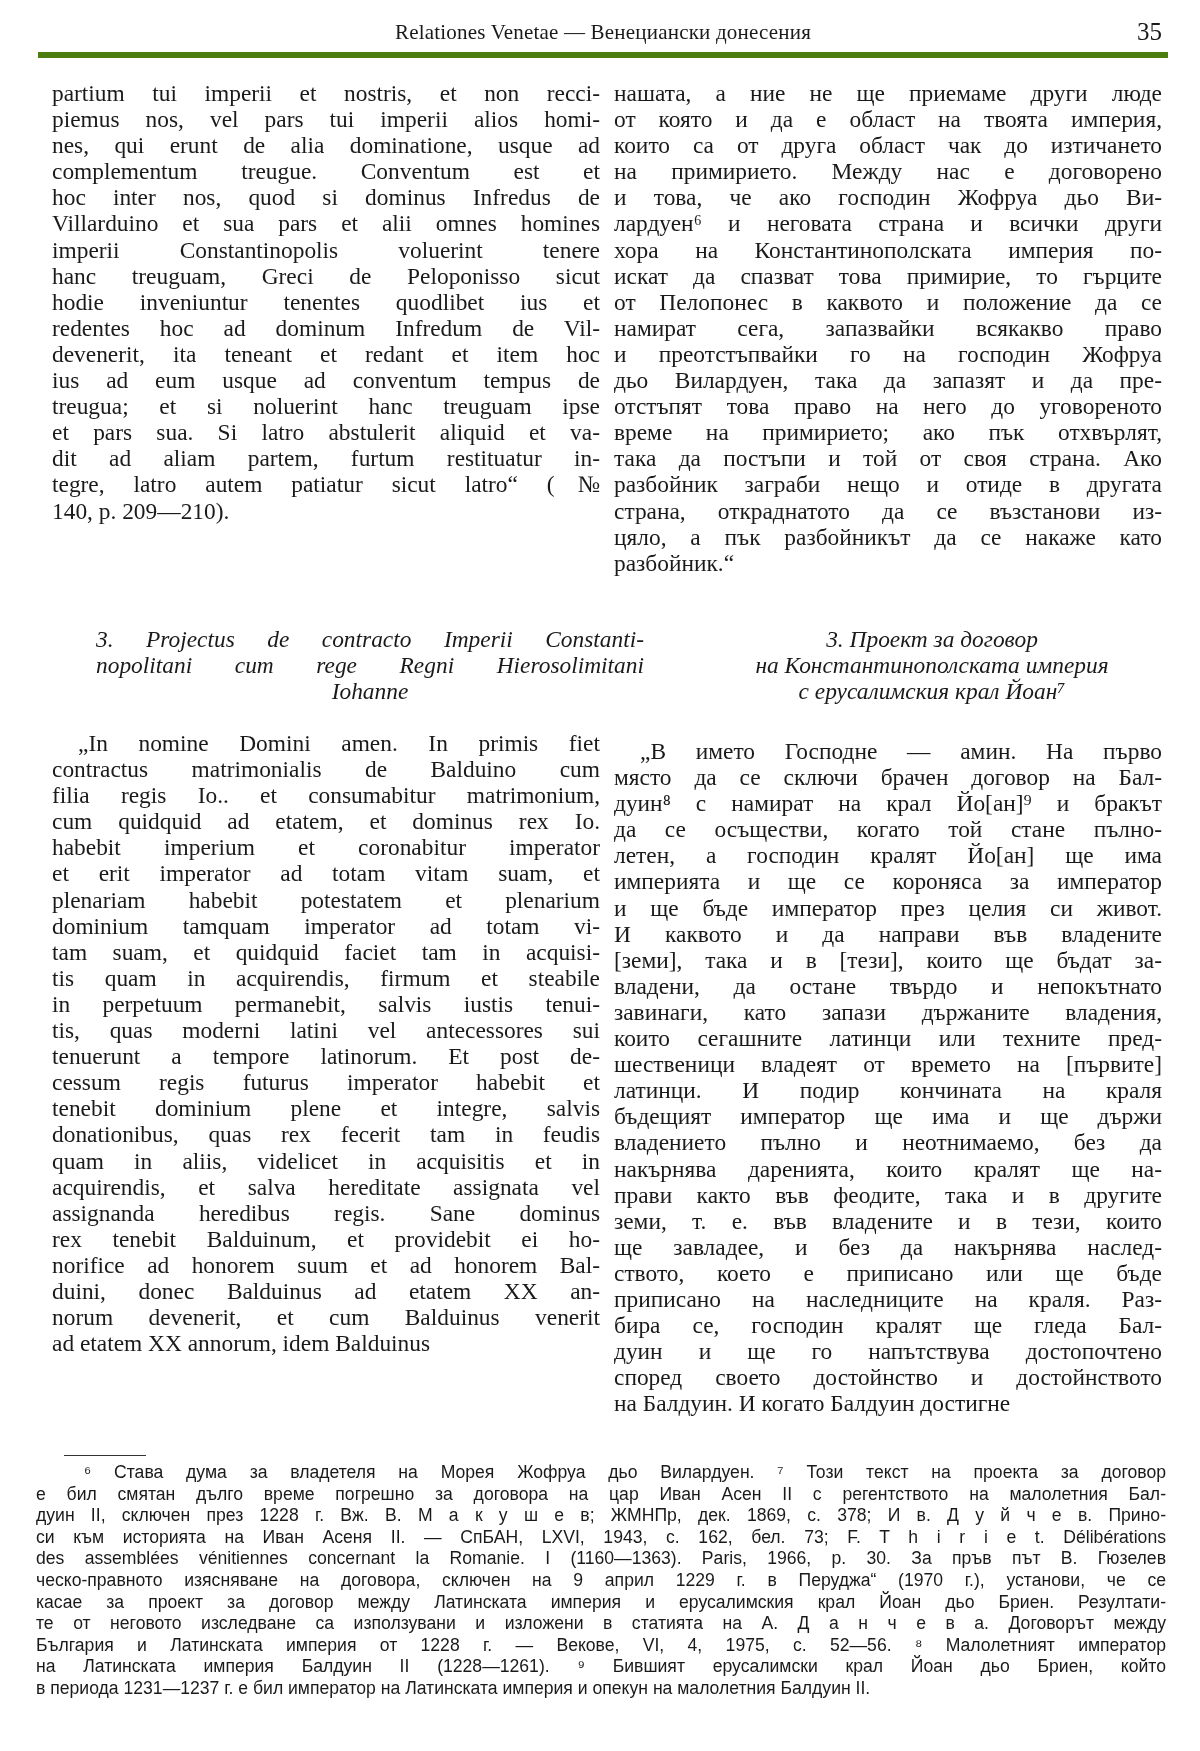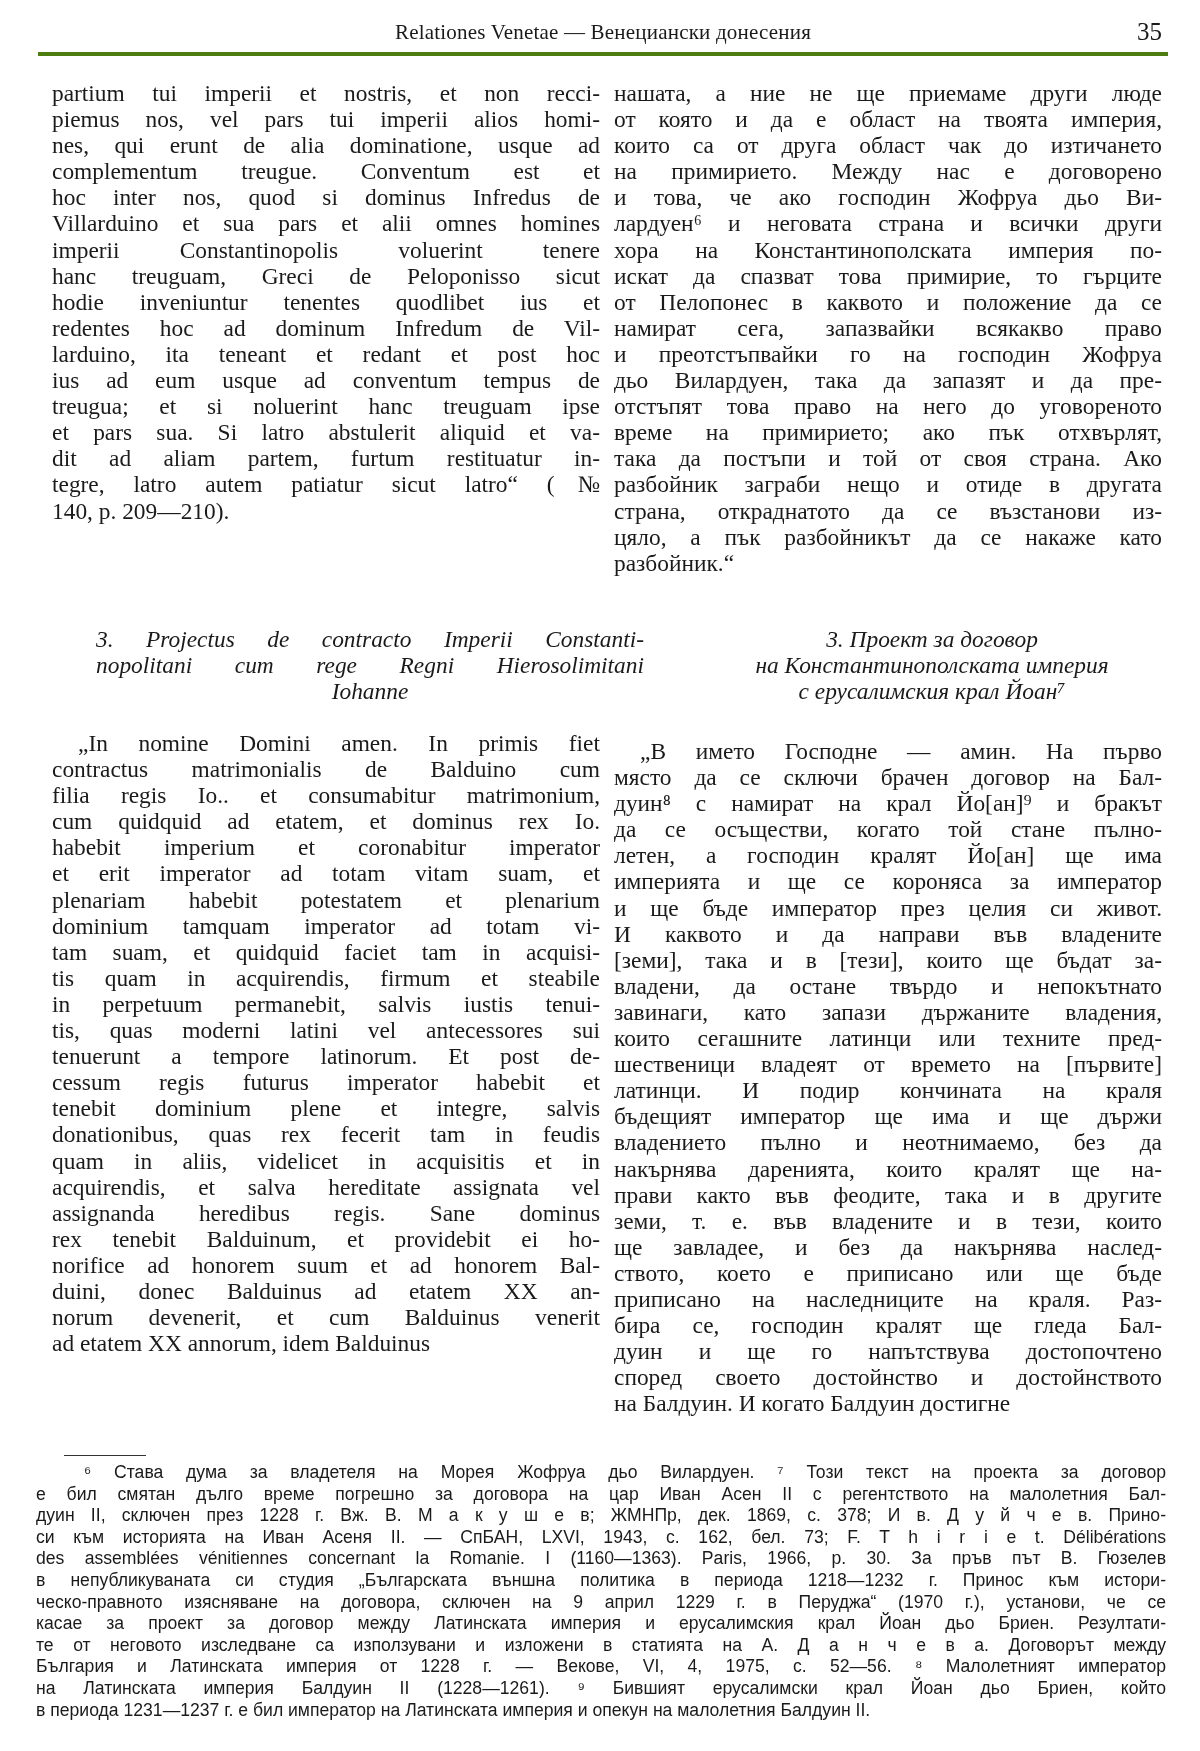--- a/index.html
+++ b/index.html
@@ -2,21 +2,21 @@
 <html><head>
 <meta charset="utf-8">
 <style>
   html, body { margin: 0; padding: 0; background: #ffffff; }
   body {
     width: 1200px; height: 1751px; position: relative; overflow: hidden;
     font-family: "Liberation Serif", "DejaVu Serif", serif; color: #1a1a1a;
   }
   .header {
     position: absolute; left: 38px; top: 16px; width: 1130px; height: 36px;
-    border-bottom: 4px solid #4d7c0f;
+    border-bottom: 6px solid #4d7c0f;
   }
   .header .title {
     position: absolute; left: 0; right: 0; top: 4px; text-align: center;
     font-size: 21px; letter-spacing: 0.2px;
   }
   .header .pagenum {
     position: absolute; right: 6px; top: 2px; font-size: 25px;
   }
   .col {
     position: absolute; font-size: 23.4px; line-height: 26.1px; text-align: justify;
@@ -53,21 +53,21 @@
     <span class="line">partium tui imperii et nostris, et non recci-</span>
     <span class="line">piemus nos, vel pars tui imperii alios homi-</span>
     <span class="line">nes, qui erunt de alia dominatione, usque ad</span>
     <span class="line">complementum treugue. Conventum est et</span>
     <span class="line">hoc inter nos, quod si dominus Infredus de</span>
     <span class="line">Villarduino et sua pars et alii omnes homines</span>
     <span class="line">imperii Constantinopolis voluerint tenere</span>
     <span class="line">hanc treuguam, Greci de Peloponisso sicut</span>
     <span class="line">hodie inveniuntur tenentes quodlibet ius et</span>
     <span class="line">redentes hoc ad dominum Infredum de Vil-</span>
-    <span class="line">larduino, ita teneant et redant et post hoc</span>
+    <span class="line">devenerit, ita teneant et redant et item hoc</span>
     <span class="line">ius ad eum usque ad conventum tempus de</span>
     <span class="line">treugua; et si noluerint hanc treuguam ipse</span>
     <span class="line">et pars sua. Si latro abstulerit aliquid et va-</span>
     <span class="line">dit ad aliam partem, furtum restituatur in-</span>
     <span class="line">tegre, latro autem patiatur sicut latro“ (№</span>
     <span class="line last">140, p. 209—210).</span>
   </div>
 <div class="col right" style="top:80px;">
     <span class="line">нашата, а ние не ще приемаме други люде</span>
     <span class="line">от която и да е област на твоята империя,</span>
@@ -156,20 +156,19 @@
     <span class="line last">на Балдуин. И когато Балдуин достигне</span>
   </div>
 
 <div class="fn-rule"></div>
 <div class="footnotes">
     <span class="line" style="text-indent: 48px;">⁶ Става дума за владетеля на Морея Жофруа дьо Вилардуен.   ⁷ Този текст на проекта за договор</span>
     <span class="line">е бил смятан дълго време погрешно за договора на цар Иван Асен II с регентството на малолетния Бал-</span>
     <span class="line">дуин II, сключен през 1228 г. Вж. В. М а к у ш е в; ЖМНПр, дек. 1869, с. 378; И в. Д у й ч е в. Прино-</span>
     <span class="line">си към историята на Иван Асеня II. — СпБАН, LXVI, 1943, с. 162, бел. 73; F. T h i r i e t. Délibérations</span>
     <span class="line">des assemblées vénitiennes concernant la Romanie. I (1160—1363). Paris, 1966, p. 30. За пръв път В. Гюзелев</span>
-    <span class="line">в непубликуваната си студия „Българската външна политика в периода 1218—1232 г. Принос към истори-</span>
     <span class="line">ческо-правното изясняване на договора, сключен на 9 април 1229 г. в Перуджа“ (1970 г.), установи, че се</span>
     <span class="line">касае за проект за договор между Латинската империя и ерусалимския крал Йоан дьо Бриен. Резултати-</span>
     <span class="line">те от неговото изследване са използувани и изложени в статията на А. Д а н ч е в а. Договорът между</span>
     <span class="line">България и Латинската империя от 1228 г. — Векове, VI, 4, 1975, с. 52—56.   ⁸ Малолетният император</span>
     <span class="line">на Латинската империя Балдуин II (1228—1261).   ⁹ Бившият ерусалимски крал Йоан дьо Бриен, който</span>
     <span class="line last">в периода 1231—1237 г. е бил император на Латинската империя и опекун на малолетния Балдуин II.</span>
   </div>
 
 </body></html>

